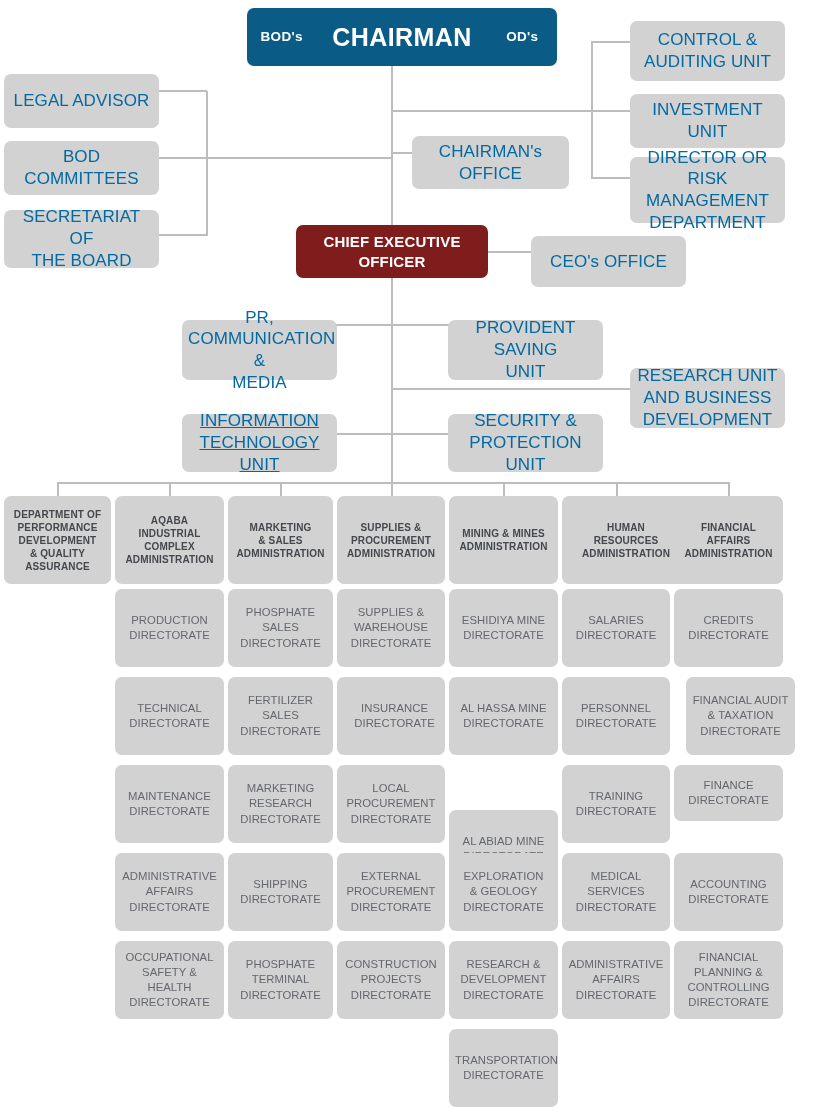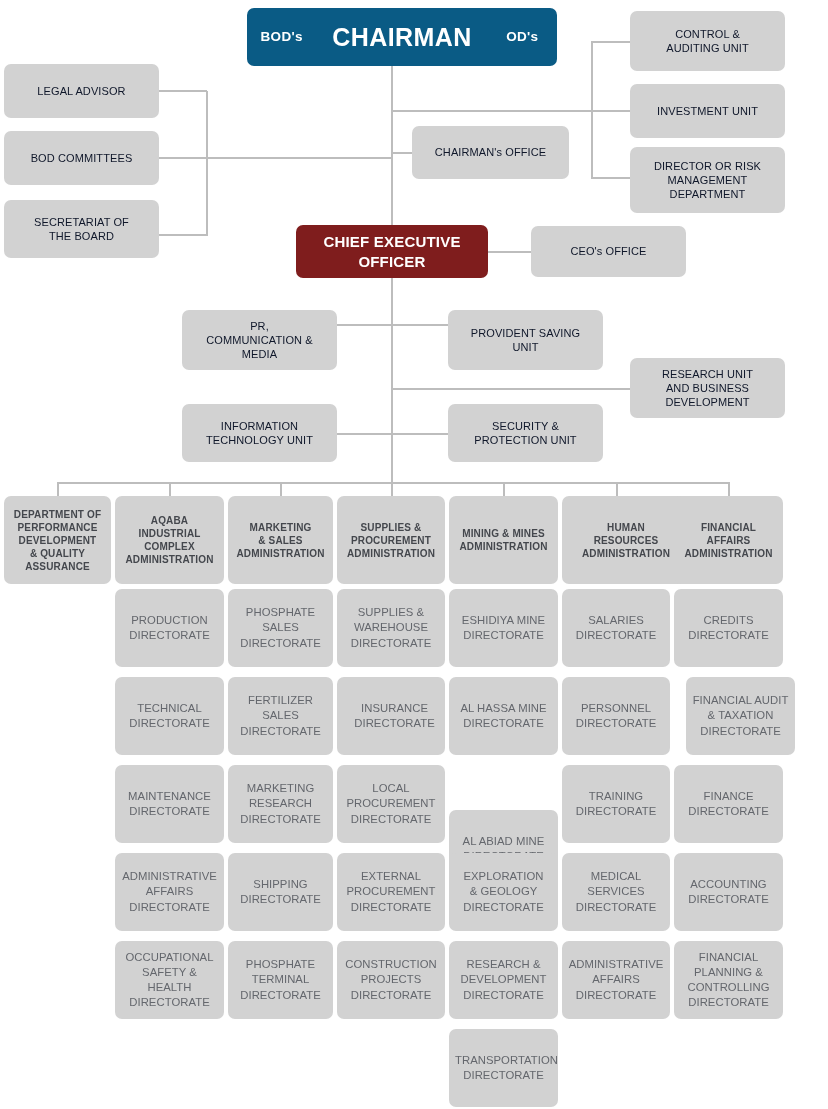--- a/index.html
+++ b/index.html
@@ -29,23 +29,24 @@
     align-items: center;
     justify-content: center;
     text-align: center;
     padding: 4px 6px;
     line-height: 1.28;
   }
   .node span { display: block; width: 100%; }
 
   .gray {
     background: #d2d2d2;
-    color: #0f172a;
-    font-size: 11px;
+    color: #0369a1;
+    font-size: 17px;
     letter-spacing: .1px;
+    margin-top: 10px;
   }
   .blue {
     background: #0a5b85;
     color: #ffffff;
   }
   .orange {
     background: #7f1d1d;
     color: #ffffff;
     font-weight: bold;
     font-size: 15px;
@@ -156,21 +157,21 @@
 
   <div class="node gray" style="left:182px; top:310px; width:155px; height:60px;">
     <span>PR,<br>COMMUNICATION &amp;<br>MEDIA</span>
   </div>
   <div class="node gray" style="left:448px; top:310px; width:155px; height:60px;">
     <span>PROVIDENT SAVING<br>UNIT</span>
   </div>
   <div class="node gray" style="left:630px; top:358px; width:155px; height:60px;">
     <span>RESEARCH UNIT<br>AND BUSINESS<br>DEVELOPMENT</span>
   </div>
-  <div class="node gray" style="left:182px; top:404px; width:155px; height:58px;">
+  <div class="node gray" style="left:182px; top:404px; width:155px; height:58px;text-decoration:underline;">
     <span>INFORMATION<br>TECHNOLOGY UNIT</span>
   </div>
   <div class="node gray" style="left:448px; top:404px; width:155px; height:58px;">
     <span>SECURITY &amp;<br>PROTECTION UNIT</span>
   </div>
 
   <div class="node dept" style="left:4px; top:496px; width:107px; height:88px;">
     <span>DEPARTMENT OF<br>PERFORMANCE<br>DEVELOPMENT<br>&amp; QUALITY<br>ASSURANCE</span>
   </div>
   <div class="node dept" style="left:115px; top:496px; width:109px; height:88px;">
@@ -274,21 +275,21 @@
   <div class="node dir" style="left:562px; top:941px; width:108px; height:78px;">
       <span>ADMINISTRATIVE<br>AFFAIRS<br>DIRECTORATE</span>
     </div>
 
   <div class="node dir" style="left:674px; top:589px; width:109px; height:78px;">
       <span>CREDITS<br>DIRECTORATE</span>
     </div>
   <div class="node dir" style="left:686px; top:677px; width:109px; height:78px;">
       <span>FINANCIAL AUDIT<br>&amp; TAXATION<br>DIRECTORATE</span>
     </div>
-  <div class="node dir" style="left:674px; top:765px; width:109px; height:78px;">
+  <div class="node dir" style="left:674px; top:765px; width:109px; height:56px;">
       <span>FINANCE<br>DIRECTORATE</span>
     </div>
   <div class="node dir" style="left:674px; top:853px; width:109px; height:78px;">
       <span>ACCOUNTING<br>DIRECTORATE</span>
     </div>
   <div class="node dir" style="left:674px; top:941px; width:109px; height:78px;">
       <span>FINANCIAL<br>PLANNING &amp;<br>CONTROLLING<br>DIRECTORATE</span>
     </div>
 
 </div>

